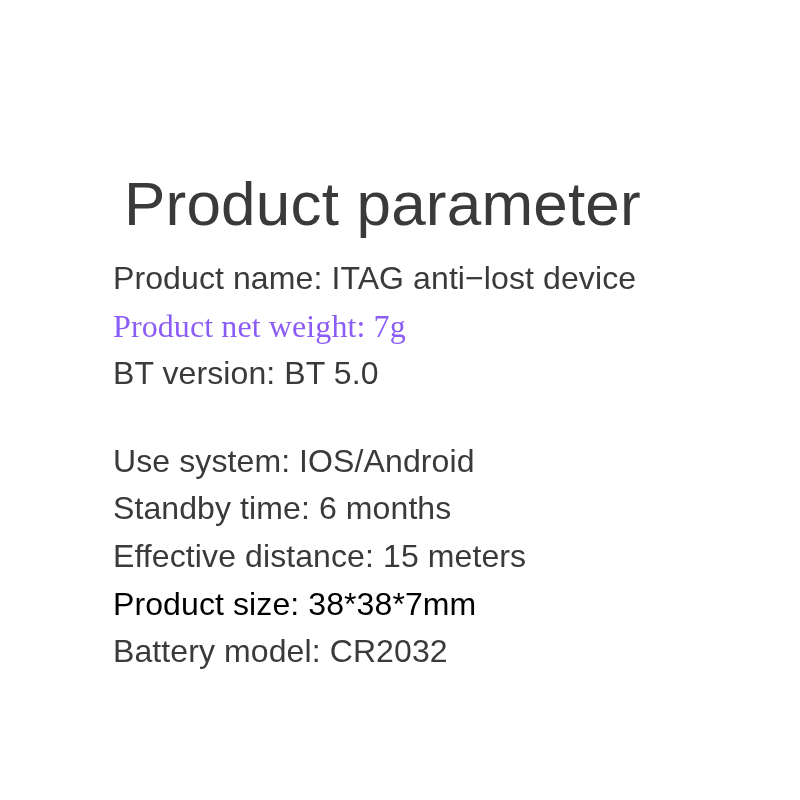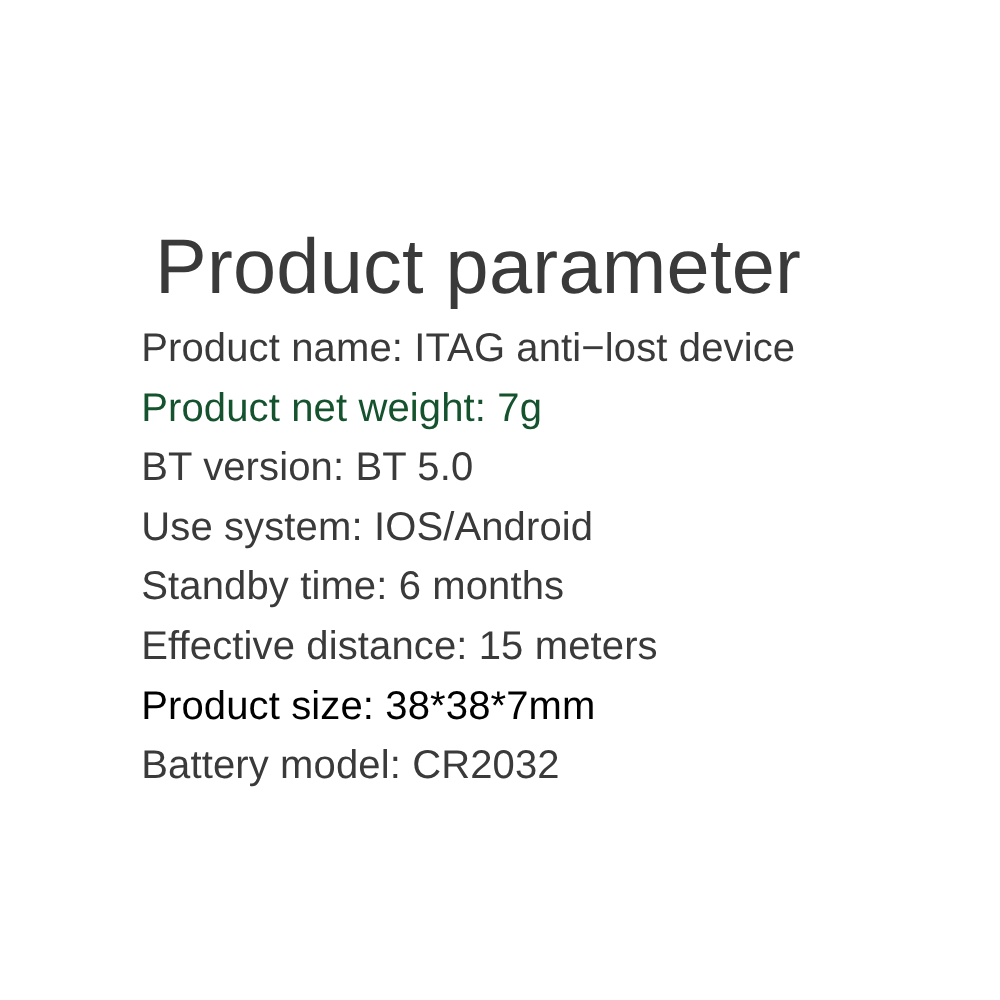--- a/index.html
+++ b/index.html
@@ -27,21 +27,21 @@
     position: absolute;
     left: 0;
     top: 0;
     width: 800px;
     height: 800px;
   }
 
   .page-title {
     position: absolute;
     left: 124px;
-    top: 136px;
+    top: 126px;
     font-size: 62px;
     line-height: 72px;
     font-weight: 300;
     letter-spacing: 0.2px;
     color: #3a3a3a;
     white-space: nowrap;
     text-align: center;
     -webkit-font-smoothing: antialiased;
   }
 
@@ -68,23 +68,23 @@
 </head>
 <body style="background: rgb(255, 255, 255);">
 
 <div class="page" style="background: rgb(255, 255, 255);">
   <section class="spec-sheet">
 
     <h1 class="page-title" style="color: rgb(58, 58, 58);">Product parameter</h1>
 
     <ul class="spec-list">
       <li class="spec-line" style="color: rgb(58, 58, 58);">Product name: ITAG anti−lost device</li>
-      <li class="spec-line" style="color: #14532d;">Product net weight: 7g</li>
+      <li class="spec-line" style="color: #8b5cf6; font-family: Liberation Serif, serif;">Product net weight: 7g</li>
       <li class="spec-line" style="color: rgb(58, 58, 58);">BT version: BT 5.0</li>
-      <li class="spec-line" style="color: rgb(58, 58, 58);">Use system: IOS/Android</li>
+      <li class="spec-line" style="color: rgb(58, 58, 58); margin-top: 40px;">Use system: IOS/Android</li>
       <li class="spec-line" style="color: rgb(58, 58, 58);">Standby time: 6 months</li>
       <li class="spec-line" style="color: rgb(58, 58, 58);">Effective distance: 15 meters</li>
       <li class="spec-line" style="color: #000000;">Product size: 38*38*7mm</li>
       <li class="spec-line" style="color: rgb(58, 58, 58);">Battery model: CR2032</li>
     </ul>
 
   </section>
 </div>
 
 </body></html>

